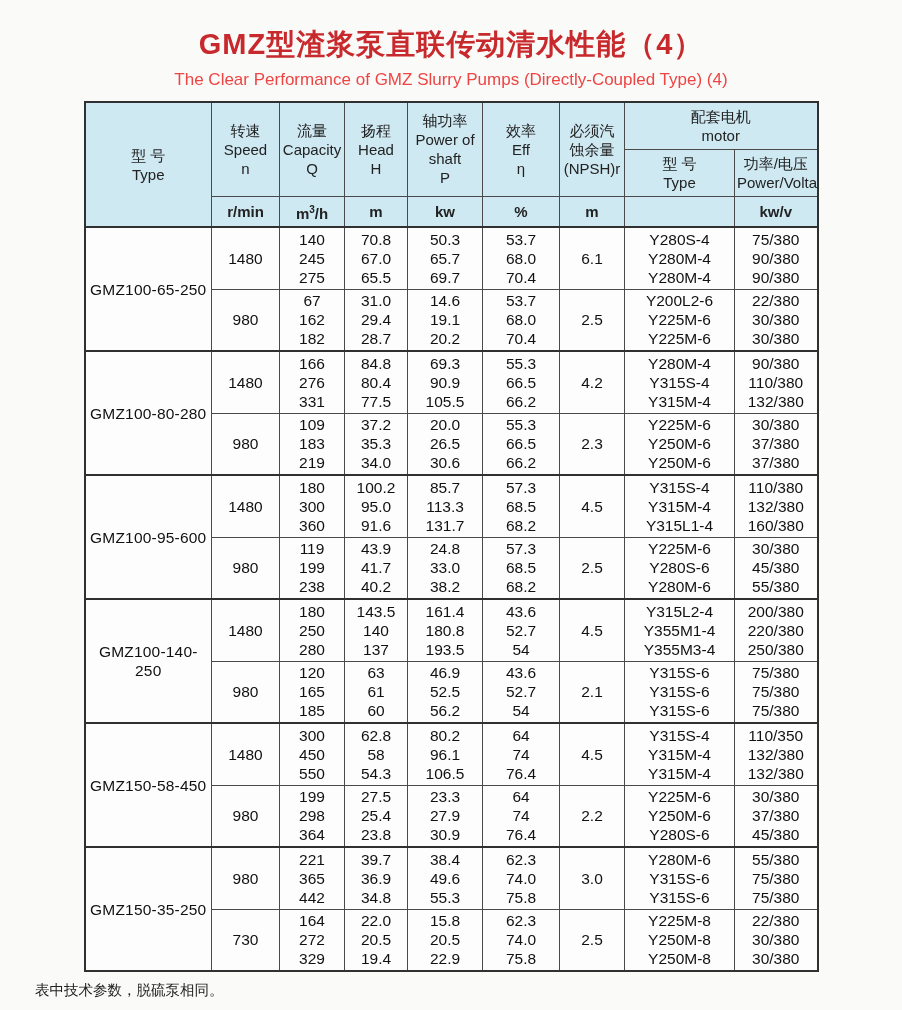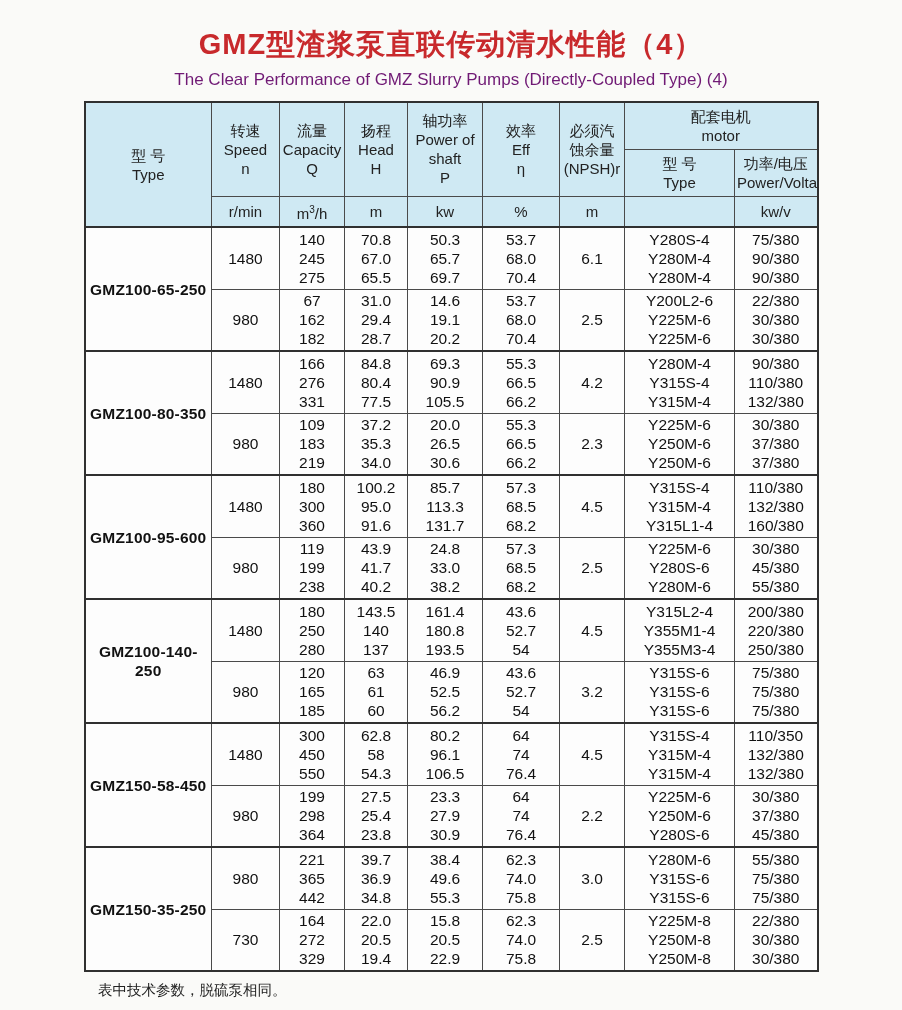--- a/index.html
+++ b/index.html
@@ -21,21 +21,21 @@
 
   .title-zh {
     margin: 0; padding-top: 25px;
     text-align: center;
     font-size: 29px; font-weight: bold;
     color: var(--title-red);
     letter-spacing: 1px;
   }
   .title-en {
     margin: 5px 0 0; text-align: center;
-    font-size: 17px; font-weight: normal; color: #701a75;
+    font-size: 17px; font-weight: normal; color: #ef4444;
   }
 
   table.pump-table {
     border-collapse: collapse;
     table-layout: fixed;
     width: 733px;
     margin: 11px auto 0 auto;
     border: 2px solid #303030;
   }
   .pump-table th, .pump-table td {
@@ -49,37 +49,37 @@
     background: var(--header-bg);
     font-weight: normal;
     font-size: 15px;
     line-height: 19px;
     color: #222;
   }
   .pump-table thead th { border-bottom-width: 1px; }
   tr.hrow1 { height: 47px; }
   tr.hrow2 { height: 47px; }
   tr.unit-row { height: 31px; }
-  tr.unit-row td { font-size: 15px; }
+  tr.unit-row td { font-size: 15px; font-weight: bold; }
   tr.unit-row sup { font-size: 10px; }
 
   .pump-table tbody td {
     background: var(--cell-bg);
     font-size: 15.5px;
     line-height: 19px;
     color: #111;
   }
   .pump-table tbody tr { height: 62px; }
   .pump-table tbody tr.section-start td { border-top: 2px solid #303030; margin-top: 28px; }
   .pump-table tbody tr:first-child td { border-top: 2px solid #303030; }
   .multi { white-space: pre-line; }
-  .model-cell { font-size: 15px; letter-spacing: 0.2px; font-weight: bold; }
+  .model-cell { font-size: 15px; letter-spacing: 0.2px; }
 
   .footnote {
-    margin: 9px 0 0 98px;
+    margin: 9px 0 0 35px;
     font-size: 14.5px;
     color: #222;
     text-align: left;
   }
 </style>
 </head>
 <body>
 
 <div class="page">
 
@@ -201,21 +201,21 @@
 70.4</td>
           <td>2.5</td>
           <td class="multi">Y200L2-6
 Y225M-6
 Y225M-6</td>
           <td class="multi">22/380
 30/380
 30/380</td>
         </tr>
         <tr class="section-start">
-          <td class="model-cell" rowspan="2">GMZ100-80-350</td>
+          <td class="model-cell" rowspan="2">GMZ100-80-280</td>
           <td>1480</td>
           <td class="multi">166
 276
 331</td>
           <td class="multi">84.8
 80.4
 77.5</td>
           <td class="multi">69.3
 90.9
 105.5</td>
@@ -327,21 +327,21 @@
 185</td>
           <td class="multi">63
 61
 60</td>
           <td class="multi">46.9
 52.5
 56.2</td>
           <td class="multi">43.6
 52.7
 54</td>
-          <td>3.2</td>
+          <td>2.1</td>
           <td class="multi">Y315S-6
 Y315S-6
 Y315S-6</td>
           <td class="multi">75/380
 75/380
 75/380</td>
         </tr>
         <tr class="section-start">
           <td class="model-cell" rowspan="2">GMZ150-58-450</td>
           <td>1480</td>

